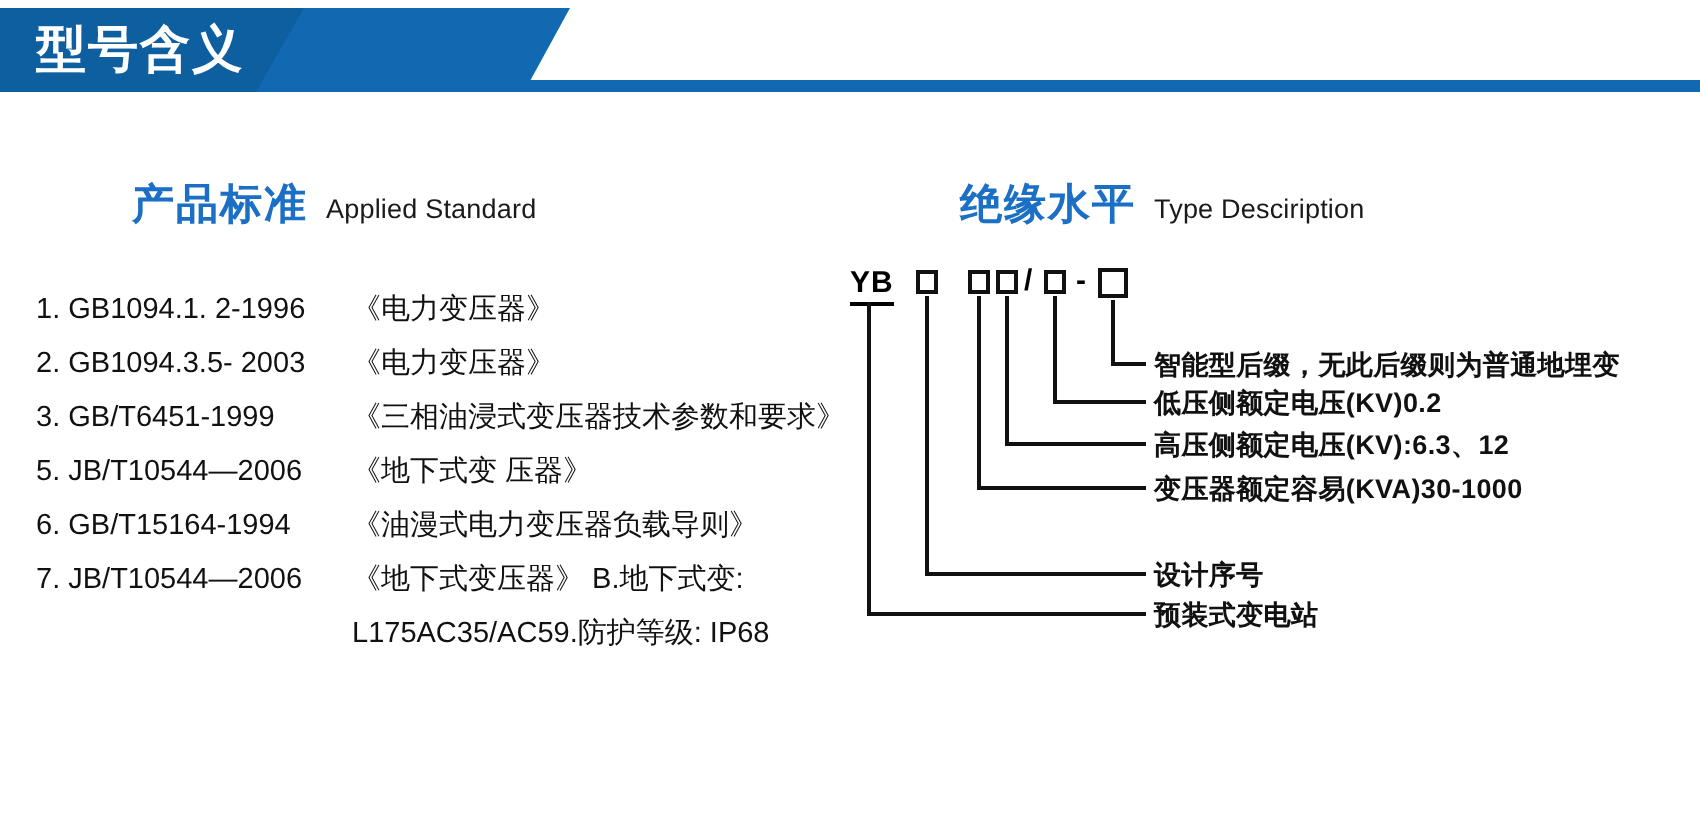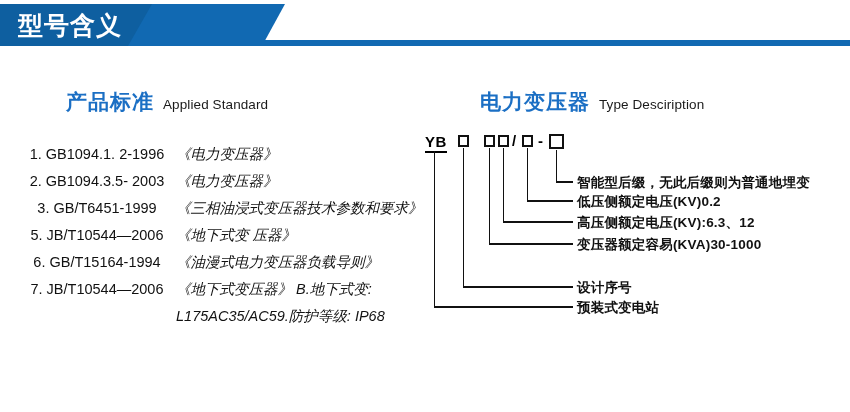--- a/index.html
+++ b/index.html
@@ -97,38 +97,36 @@
   }
   #head-left  { left: 18px;  top: 88px; }
   #head-right { left: 432px; top: 88px; }
 
   
   #standards {
     position: absolute;
     left: 18px;
     top: 145px;
     width: 410px;
-    text-align: center;
   }
   .std-row {
     display: flex;
     align-items: baseline;
     height: 27px;
     font-size: 14.5px;
     color: #111111;
     white-space: nowrap;
   }
   .std-code {
     display: inline-block;
     width: 158px;
     flex: 0 0 158px;
   }
   .std-name {
     display: inline-block;
-    font-style: italic;
   }
   .std-row.cont {
     padding-left: 158px;
   }
 
   
   #diagram {
     position: absolute;
     left: 425px;
     top: 134px;
@@ -202,21 +200,21 @@
   <div class="banner-line-cap"></div>
   <div class="banner-line"></div>
   <div id="banner-title-cn">型号含义</div>
 </div>
 
 <div class="section-head" id="head-left">
   <span class="cn">产品标准</span><span class="en">Applied Standard</span>
 </div>
 
 <div class="section-head" id="head-right">
-  <span class="cn">电力变压器</span><span class="en">Type Desciription</span>
+  <span class="cn">绝缘水平</span><span class="en">Type Desciription</span>
 </div>
 
 <div id="standards">
     <div class="std-row">
       <span class="std-code">1. GB1094.1. 2-1996</span>
       <span class="std-name">《电力变压器》</span>
     </div>
     <div class="std-row">
       <span class="std-code">2. GB1094.3.5- 2003</span>
       <span class="std-name">《电力变压器》</span>

